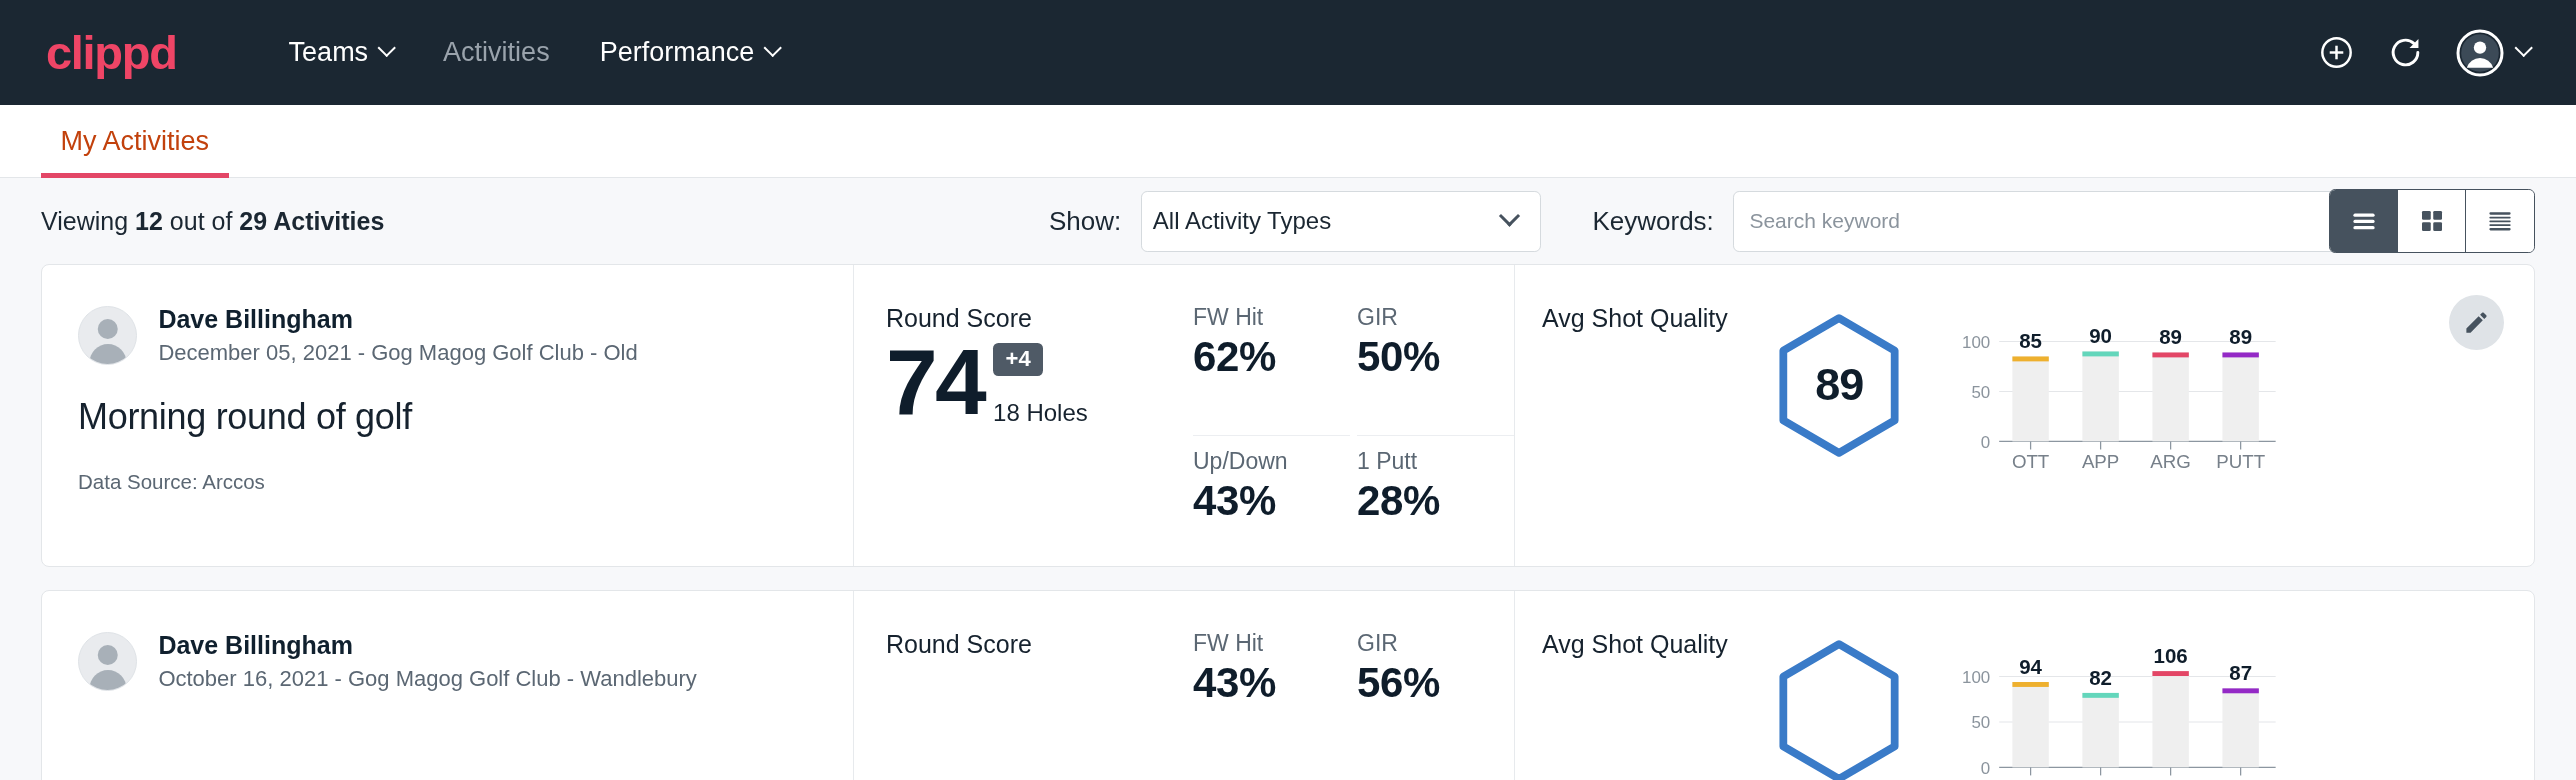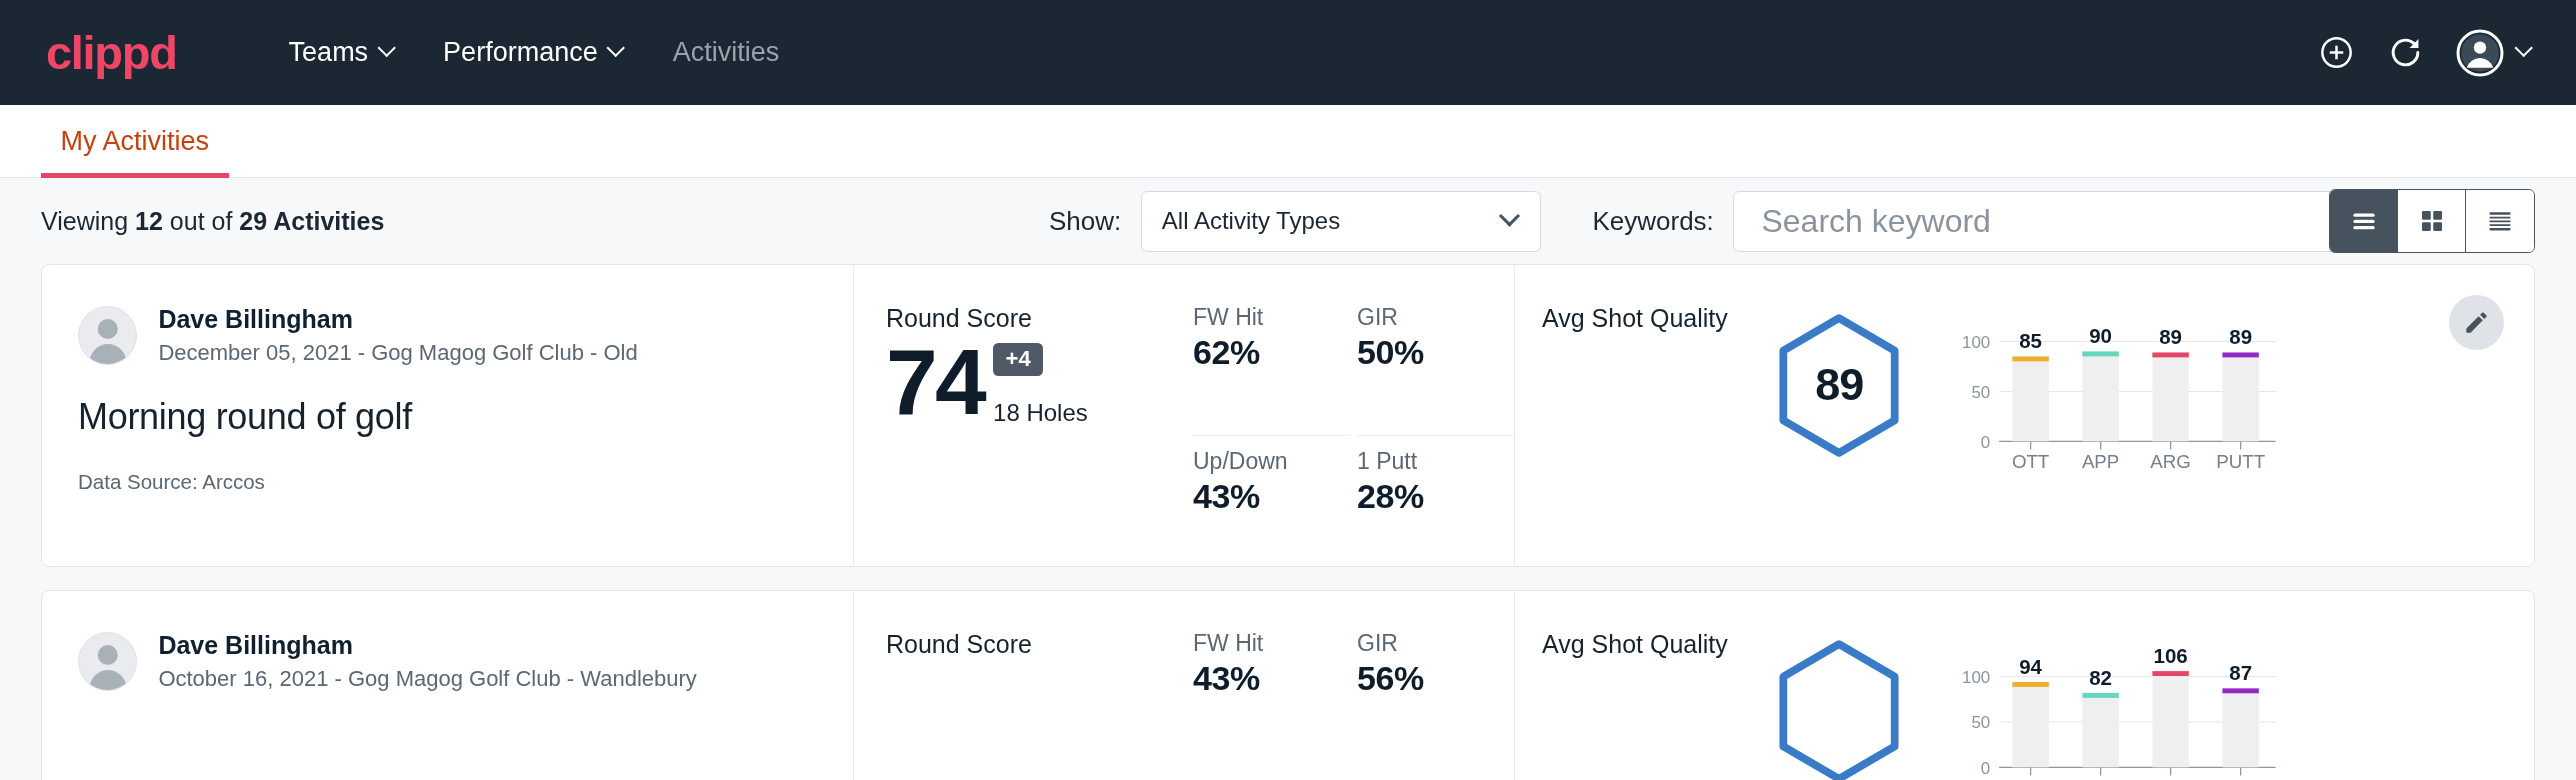--- a/index.html
+++ b/index.html
@@ -110,43 +110,43 @@
   }
   .flabel { font-size: 26px; color: #1b2732; }
   .select {
     width: 400px;
     height: 61px;
     background: #ffffff;
     border: 0.9px solid #d5dade;
     border-radius: 6.2px;
     display: flex;
     align-items: center;
-    padding: 0 20px;
+    padding: 0 11px;
     font-size: 24px;
     color: #1b2732;
     cursor: pointer;
     position: relative;
   }
   .select .chev2 {
     position: absolute;
     right: 23px;
     width: 15px; height: 15px;
     border-right: 3.6px solid #46525e;
     border-bottom: 3.6px solid #46525e;
     transform: translateY(-5.4px) rotate(45deg);
   }
   .kw-wrap { display: flex; align-items: center; gap: 19.6px; margin-left: 32px; }
   .search-input {
     width: 650px;
     height: 61px;
     background: #ffffff;
     border: 0.9px solid #d5dade;
     border-radius: 6.2px;
-    padding: 0 27px;
-    font-size: 32px;
+    padding: 0 15px;
+    font-size: 21px;
     color: #000000;
     font-family: "Liberation Sans", sans-serif;
   }
   .search-input::placeholder { color: #8b949d; }
 
   .viewtoggle {
     position: absolute;
     right: 41px;
     display: flex;
     height: 64px;
@@ -235,21 +235,21 @@
   .col-stats {
     width: 321px;
     padding: 39px 0 0 0;
     display: grid;
     grid-template-columns: 1fr 1fr;
     grid-template-rows: auto auto;
     column-gap: 7.1px;
   }
   .stat { padding-right: 25px; }
   .stat .sl { font-size: 23px; color: #5b6773; }
-  .stat .sv { font-size: 34px; font-weight: 700; color: #0f1d2b; margin-top: 1.8px; letter-spacing: -0.4px; }
+  .stat .sv { font-size: 42px; font-weight: 700; color: #0f1d2b; margin-top: 1.8px; letter-spacing: -0.4px; }
   .stat.top { border-bottom: 1.8px solid #eceef1; padding-bottom: 12.5px; margin-bottom: 12.5px; }
 
   .col-quality {
     flex: 1;
     border-left: 0.9px solid #e7eaed;
     padding: 39px 36px 0 27px;
     display: flex;
     flex-direction: row;
   }
   .q-row { display: flex; align-items: flex-start; margin-top: 3.6px; }
@@ -278,26 +278,26 @@
 <body>
 
 <div class="appbar">
   <div class="logo">clippd</div>
 
   <div class="nav">
     <div class="nav-item">
       <span>Teams</span>
       <span class="chev"></span>
     </div>
+    <div class="nav-item muted">
+      <span>Activities</span>
+    </div>
     <div class="nav-item">
       <span>Performance</span>
       <span class="chev"></span>
-    </div>
-    <div class="nav-item muted">
-      <span>Activities</span>
     </div>
   </div>
 
   <div class="appbar-right">
     <div class="icon-btn">
       <svg width="37" height="37" viewBox="0 0 24 24" fill="none" stroke="#ffffff" stroke-width="1.6">
         <circle cx="12" cy="12" r="9.2"></circle>
         <line x1="12" y1="7.6" x2="12" y2="16.4"></line>
         <line x1="7.6" y1="12" x2="16.4" y2="12"></line>
       </svg>

